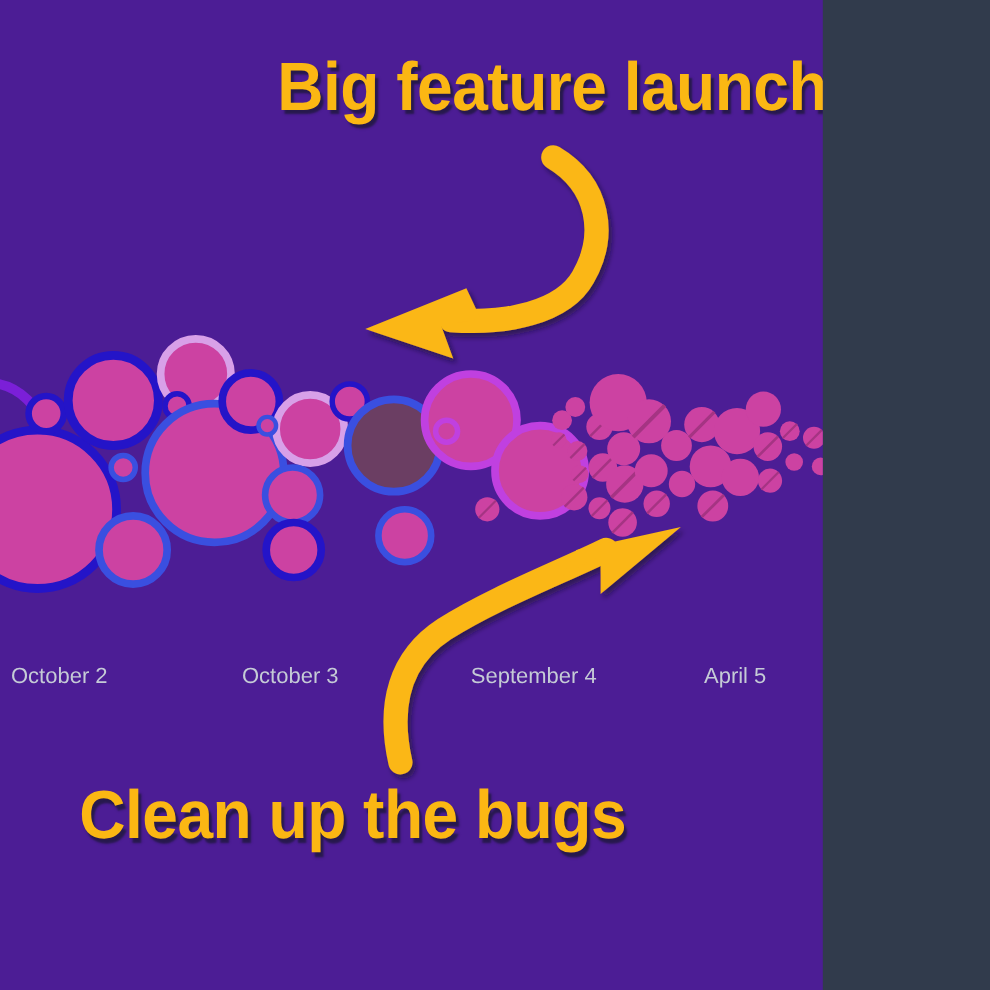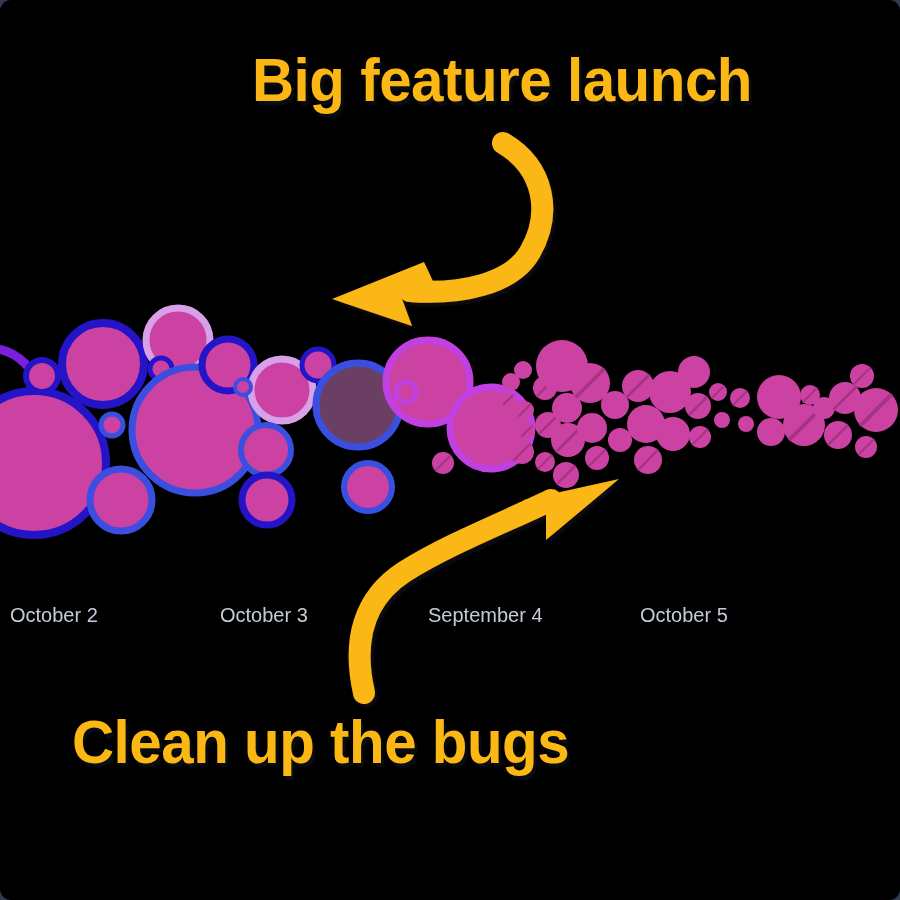--- a/index.html
+++ b/index.html
@@ -2,26 +2,25 @@
 <html><head>
 <meta charset="utf-8">
 <style>
   html, body {
     margin: 0;
     padding: 0;
     background: #313b4c;
   }
   #stage {
     position: relative;
-    width: 900px;
+    width: 748px;
     height: 900px;
-    background: #000000;
+    background: #4c1d95;
     overflow: hidden;
     font-family: "Liberation Sans", sans-serif;
-    border-radius: 11px;
   }
   #chart-svg {
     position: absolute;
     left: 0;
     top: 0;
     width: 900px;
     height: 900px;
     display: block;
   }
   .annotation-text {
@@ -290,16 +289,16 @@
   </svg>
 
   <div class="annotation-text" id="annotation-top-text">Big feature launch</div>
 
   <div class="annotation-text" id="annotation-bottom-text">Clean up the bugs</div>
 
   <div id="axis-layer">
       <div class="axis-label" style="left: 10px;">October 2</div>
       <div class="axis-label" style="left: 220px; text-align: right;">October 3</div>
       <div class="axis-label" style="left: 428px;">September 4</div>
-      <div class="axis-label" style="left: 640px;">October 5</div>
+      <div class="axis-label" style="left: 640px;">April 5</div>
     </div>
 
 </div>
 
 </body></html>

